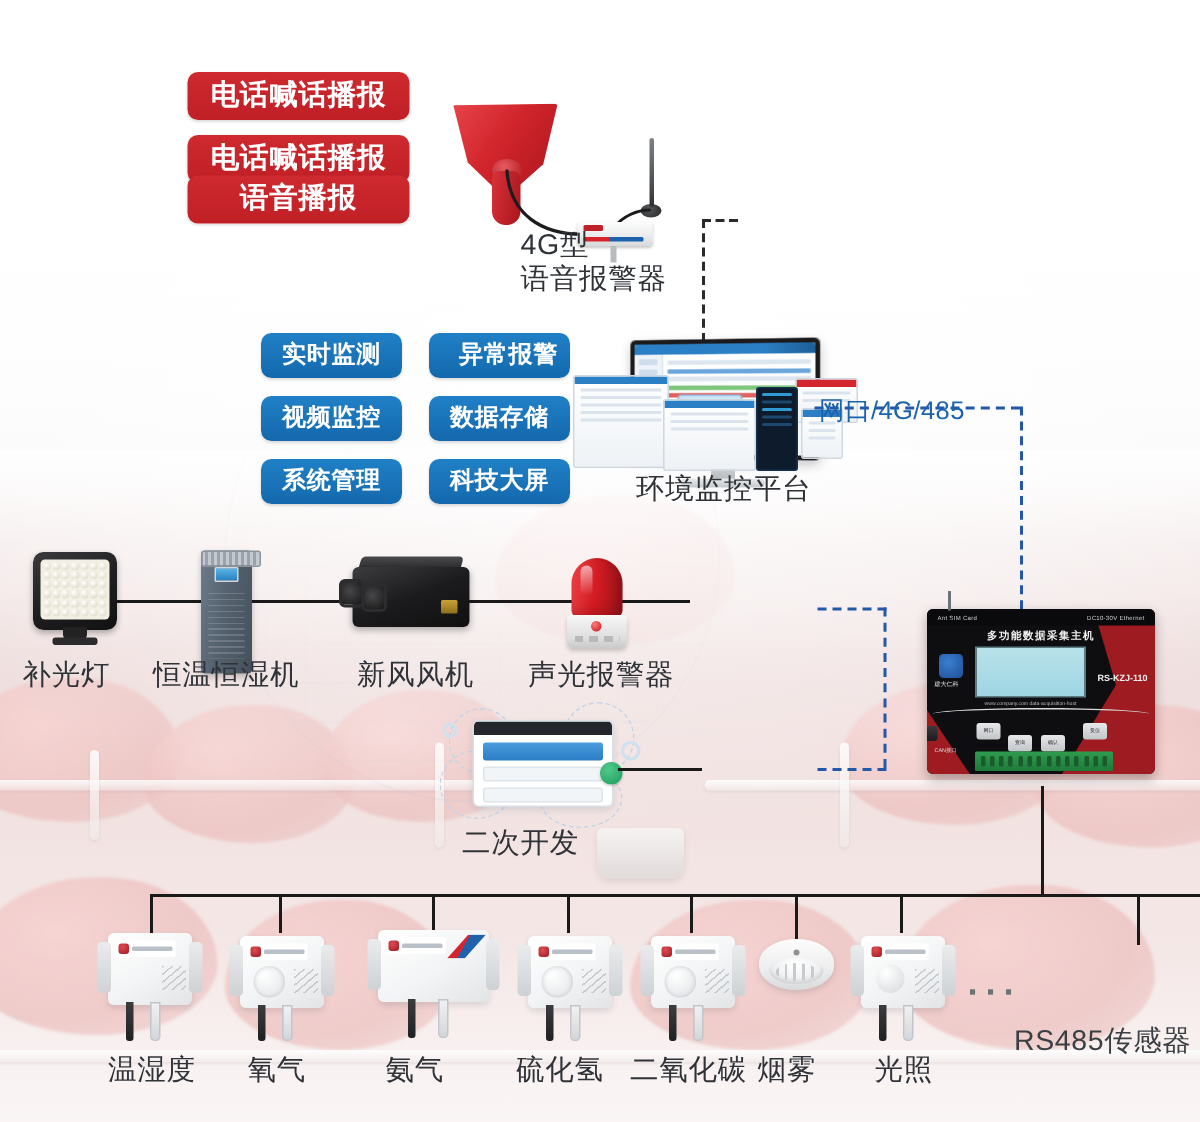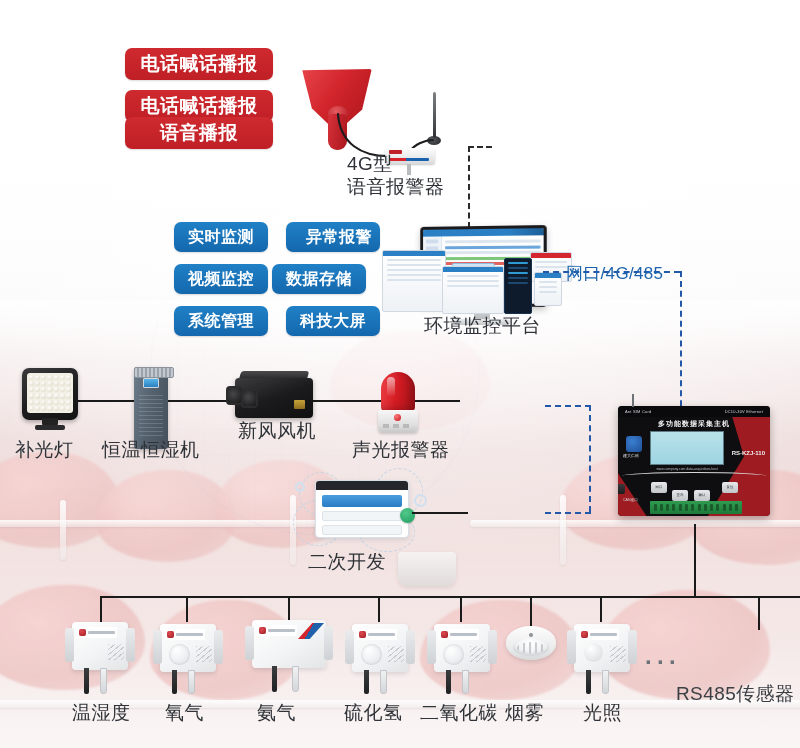--- a/index.html
+++ b/index.html
@@ -552,21 +552,21 @@
 
   <div class="cap center two" style="left:347px; top:152px; width:0;">4G型</div>
   <div class="cap center two" style="left:347px; top:175px; width:0;">语音报警器</div>
 
   <div class="dash-h" style="left:468px; top:146px; width:24px;"></div>
   <div class="dash-v" style="left:468px; top:146px; height:82px;"></div>
 
   <div class="pill blue" style="left:174px; top:222px;">实时监测</div>
   <div class="pill blue" style="left:286px; top:222px;padding-left:12px;">异常报警</div>
   <div class="pill blue" style="left:174px; top:264px;">视频监控</div>
-  <div class="pill blue" style="left:272px; top:264px;">数据存储</div>
+  <div class="pill blue" style="left:286px; top:264px;">数据存储</div>
   <div class="pill blue" style="left:174px; top:306px;">系统管理</div>
   <div class="pill blue" style="left:286px; top:306px;">科技大屏</div>
 
   <div class="node" style="left:418px; top:226px;">
     <div class="mon-screen" style="left:0; top:0;">
       <div class="mon-inner">
         <div class="mon-topbar"></div>
         <div class="mon-side">
             <i></i>
             <i></i>
@@ -621,21 +621,21 @@
         <div class="ln"></div>
         <div class="ln"></div>
         <div class="ln"></div>
     </div>
   </div>
 
   <div class="cap" style="left:424px; top:313px;">环境监控平台</div>
 
   <div class="bdash-h" style="left:543px; top:271px; width:137px;"></div>
   <div class="bdash-v" style="left:680px; top:271px; height:155px;"></div>
-  <div class="blue-label" style="left:566px; top:262px;">网口/4G/485</div>
+  <div class="blue-label" style="left:546px; top:262px;">网口/4G/485</div>
 
   <div class="line h" style="left:60px; top:400px; width:400px;"></div>
 
   <div class="node" style="left:22px; top:368px;">
     <div class="led-body" style="left:0; top:0;">
       <div class="led-grid">
         <i></i>
           <i></i>
           <i></i>
           <i></i>
@@ -705,21 +705,21 @@
       <div class="beacon-gloss"></div>
     </div>
     <div class="beacon-base" style="left:0; top:38px;">
       <div class="beacon-led"></div>
       <div class="beacon-slots"></div>
     </div>
   </div>
 
   <div class="cap" style="left:15px;  top:437px;">补光灯</div>
   <div class="cap" style="left:102px; top:437px;">恒温恒湿机</div>
-  <div class="cap" style="left:238px; top:418px;">新风风机</div>
+  <div class="cap" style="left:238px; top:437px;">新风风机</div>
   <div class="cap" style="left:352px; top:437px;">声光报警器</div>
 
 
   <div class="bdash-h" style="left:545px; top:405px; width:46px;"></div>
   <div class="bdash-v" style="left:589px; top:405px; height:107px;"></div>
   <div class="bdash-h" style="left:545px; top:512px; width:46px;"></div>
 
   <div class="node" style="left:315px; top:480px;">
     <div class="dev-halo" style="left:-16px; top:-8px; width:44px; height:44px;"></div>
     <div class="dev-halo" style="left:-22px; top:20px; width:50px; height:46px;"></div>

